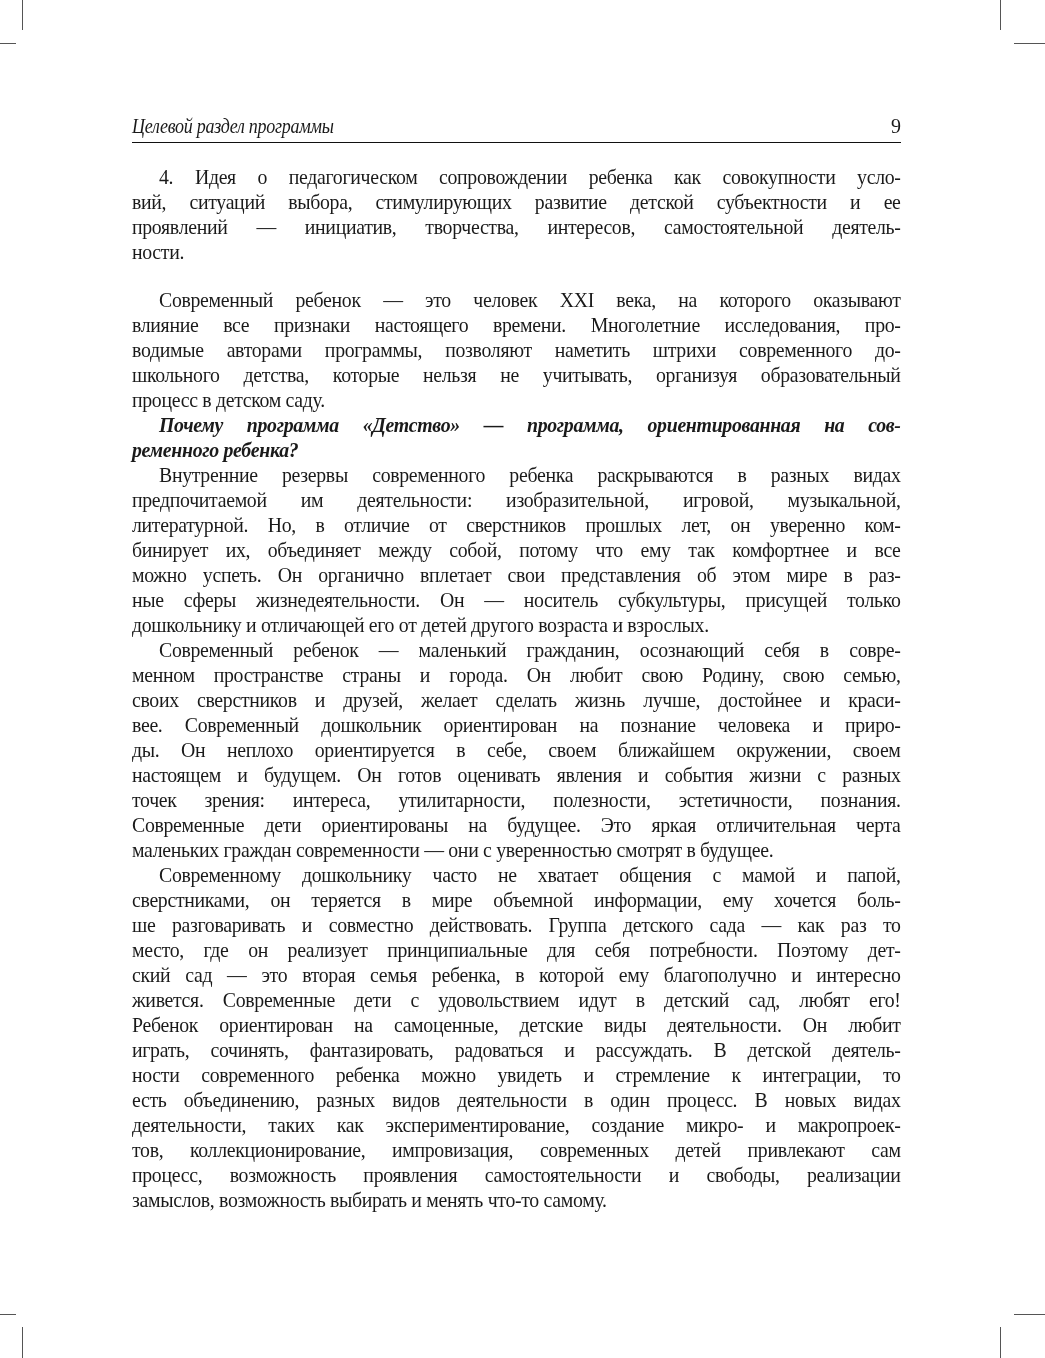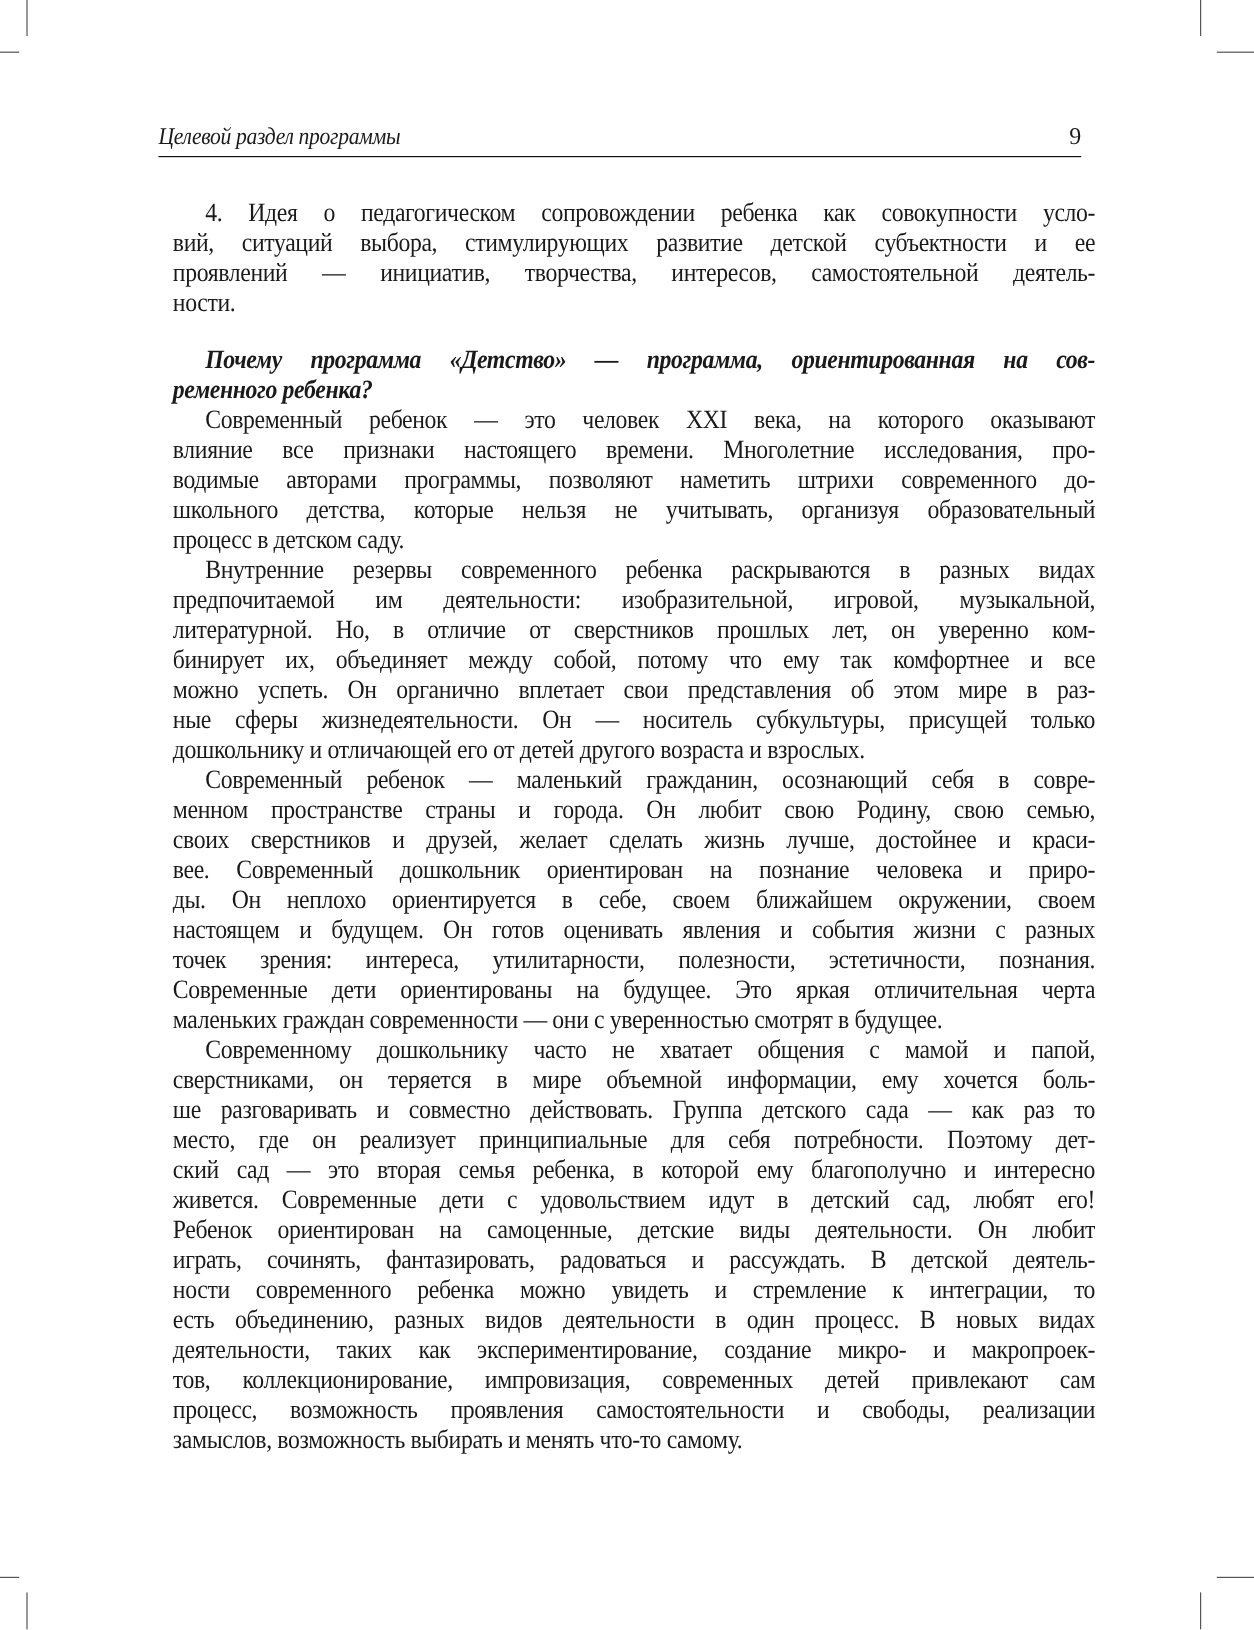--- a/index.html
+++ b/index.html
@@ -1,23 +1,23 @@
 <!DOCTYPE html>
 <html><head>
   <meta charset="utf-8">
   <style>
     html, body { margin: 0; padding: 0; background: #ffffff; }
     body { width: 1045px; height: 1358px; position: relative; overflow: hidden; font-family: "Liberation Serif", serif; color: #1a1a1a; }
     .crop { position: absolute; background: #555; }
     .crop.v { width: 1px; }
     .crop.h { height: 1px; }
-    .header { position: absolute; left: 132px; top: 100px; width: 769px; height: 30px; border-bottom: 1.5px solid #111; }
+    .header { position: absolute; left: 132px; top: 112px; width: 769px; height: 30px; border-bottom: 1.5px solid #111; }
     .header-title { position: absolute; left: 0; top: 3px; font-style: italic; font-size: 20px; letter-spacing: -0.3px; transform: scaleX(0.9); transform-origin: left; }
     .page-num { position: absolute; right: 0; top: 3px; font-size: 20px; }
-    .body { position: absolute; left: 132px; top: 164px; width: 769px; margin-left: 12px; }
+    .body { position: absolute; left: 132px; top: 164px; width: 769px; }
     .ln { display: block; font-size: 22px; line-height: 25px; height: 25px; white-space: nowrap; text-align: justify; text-align-last: justify; letter-spacing: -0.35px; transform: scaleX(0.9); transform-origin: left; width: 854px; }
     .ln.last { text-align-last: left; }
     .ln.indent { text-indent: 30px; }
     .ln.bi { font-weight: bold; font-style: italic; }
     .gap { height: 23px; }
   </style>
 </head>
 <body>
 
 <div class="crop v" style="left:22px;top:0;height:30px;"></div>
@@ -36,29 +36,29 @@
 
 <div class="body" id="body">
     <div>
       <span class="ln indent">4.  Идея о педагогическом сопровождении ребенка как совокупности усло-</span>
       <span class="ln">вий, ситуаций выбора, стимулирующих развитие детской субъектности и ее</span>
       <span class="ln">проявлений — инициатив, творчества, интересов, самостоятельной деятель-</span>
       <span class="ln last">ности.</span>
     </div>
     <div class="gap"></div>
     <div>
-      <span class="ln indent bi">Почему программа «Детство» — программа, ориентированная на сов-</span>
-      <span class="ln last bi">ременного ребенка?</span>
-    </div>
-    <div>
       <span class="ln indent">Современный ребенок — это человек XXI века, на которого оказывают</span>
       <span class="ln">влияние все признаки настоящего времени. Многолетние исследования, про-</span>
       <span class="ln">водимые авторами программы, позволяют наметить штрихи современного до-</span>
       <span class="ln">школьного детства, которые нельзя не учитывать, организуя образовательный</span>
       <span class="ln last">процесс в детском саду.</span>
+    </div>
+    <div>
+      <span class="ln indent bi">Почему программа «Детство» — программа, ориентированная на сов-</span>
+      <span class="ln last bi">ременного ребенка?</span>
     </div>
     <div>
       <span class="ln indent">Внутренние резервы современного ребенка раскрываются в разных видах</span>
       <span class="ln">предпочитаемой им деятельности: изобразительной, игровой, музыкальной,</span>
       <span class="ln">литературной. Но, в отличие от сверстников прошлых лет, он уверенно ком-</span>
       <span class="ln">бинирует их, объединяет между собой, потому что ему так комфортнее и все</span>
       <span class="ln">можно успеть. Он органично вплетает свои представления об этом мире в раз-</span>
       <span class="ln">ные сферы жизнедеятельности. Он — носитель субкультуры, присущей только</span>
       <span class="ln last">дошкольнику и отличающей его от детей другого возраста и взрослых.</span>
     </div>

